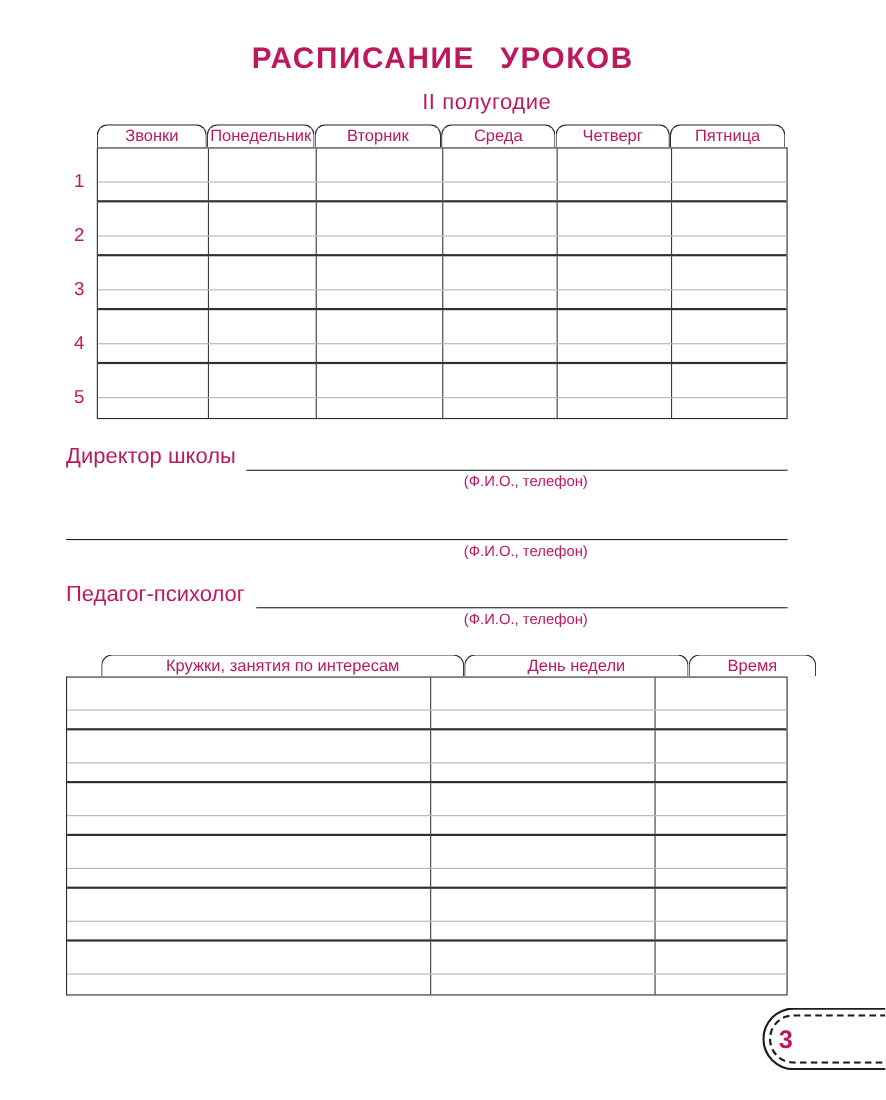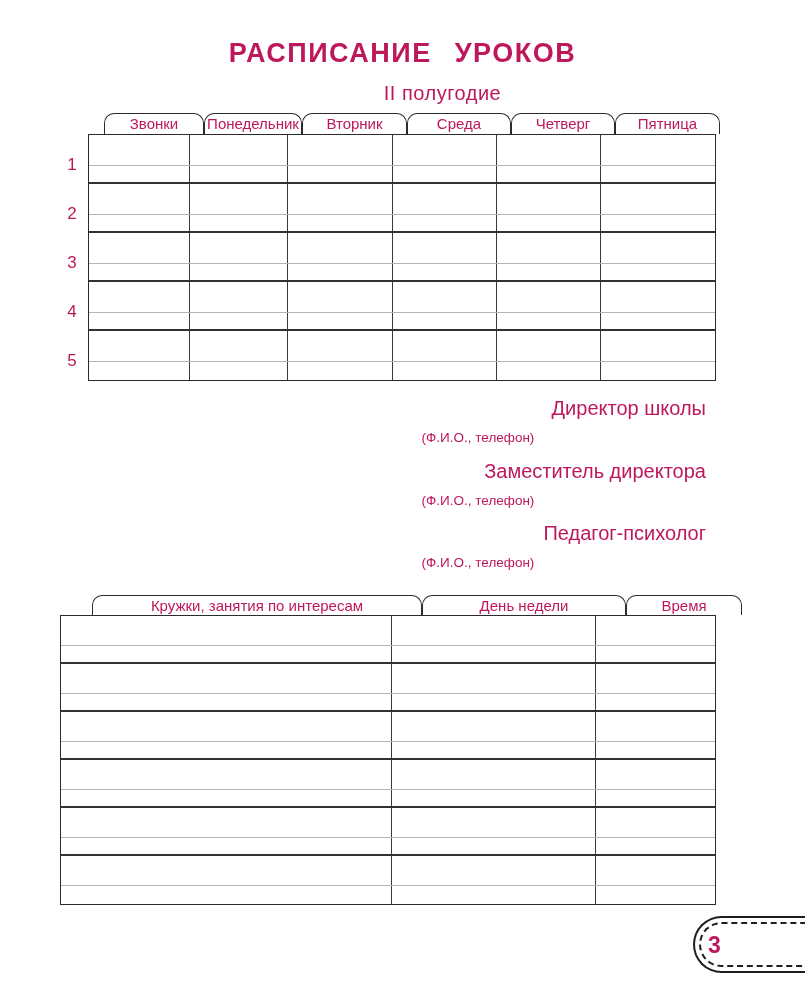--- a/index.html
+++ b/index.html
@@ -34,34 +34,34 @@
     position:absolute; box-sizing:border-box; background:#fff;
     border:1.8px solid #2b2b2b;
   }
   .trow { display:flex; box-sizing:border-box; }
   .trow.tall { border-bottom:1px solid #b5b5b5; }
   .trow.short { border-bottom:2px solid #313131; }
   .trow.short:last-child { border-bottom:none; }
   .tcell { box-sizing:border-box; flex:0 1 auto; border-left:1.5px solid #3a3a3a; }
   .tcell:first-child { border-left:none; }
   
-  .sched .w0{width:100px}.sched .w1{width:98px}.sched .w2{width:105px}
+  .sched .w0{width:100px}.sched .w1{width:98px}.sched .w2{width:115px}
   .sched .w3{width:104px}.sched .w4{width:104px}.sched .w5{width:105px}
   .sched .trow.tall{height:31px}.sched .trow.short{height:18px}
   
   .clubs .w0{width:330px}.clubs .w1{width:204px}.clubs .w2{width:116px}
   .clubs .trow.tall{height:30px}.clubs .trow.short{height:18px}
   
   .lesson-num {
     position:absolute; left:60px; width:24px; height:20px;
     text-align:center; font-size:17px; line-height:20px;
   }
   
   .off { position:absolute; left:60px; width:656px; height:52px; }
-  .off-line { display:flex; align-items:flex-end;flex-direction:column; }
+  .off-line { display:flex; align-items:flex-end; }
   .off-lbl { font-size:20px; white-space:nowrap; padding-right:10px; line-height:1.15; padding-bottom:1px; }
   .off-blank { flex:1; height:30px; border-bottom:1.8px solid #222222; }
   .off-cap {
     position:absolute; left:343px; top:33px; width:150px;
     text-align:center; font-size:13.5px; white-space:nowrap;
   }
   
   .badge {
     position:absolute; top:916px; right:-14px; width:126px; height:57px;
     box-sizing:border-box;
@@ -79,21 +79,21 @@
   }
 </style>
 </head>
 <body>
 
 <div class="page">
 
   <h1 class="title">РАСПИСАНИЕ УРОКОВ</h1>
   <div class="subtitle">II полугодие</div>
 
-  <div class="tab-row sched" style="left:88px; top:113px; height:21px;margin-left:16px;">
+  <div class="tab-row sched" style="left:88px; top:113px; height:21px;">
     <div class="tab w0">Звонки</div>
     <div class="tab w1">Понедельник</div>
     <div class="tab w2">Вторник</div>
     <div class="tab w3">Среда</div>
     <div class="tab w4">Четверг</div>
     <div class="tab w5">Пятница</div>
   </div>
   <div id="schedule-body" class="tbody sched" style="left:88px; top:134px; width:628px;">
       <div class="trow tall">
         <div class="tcell w0"></div>
@@ -185,21 +185,20 @@
 
   <div class="off" style="top:397px;">
     <div class="off-line">
       <span class="off-lbl">Директор школы</span>
       <span class="off-blank"></span>
     </div>
     <div class="off-cap">(Ф.И.О., телефон)</div>
   </div>
   <div class="off" style="top:460px;">
     <div class="off-line">
-      <span class="off-lbl">Заместитель директора</span>
       <span class="off-blank"></span>
     </div>
     <div class="off-cap">(Ф.И.О., телефон)</div>
   </div>
   <div class="off" style="top:522px;">
     <div class="off-line">
       <span class="off-lbl">Педагог-психолог</span>
       <span class="off-blank"></span>
     </div>
     <div class="off-cap">(Ф.И.О., телефон)</div>

